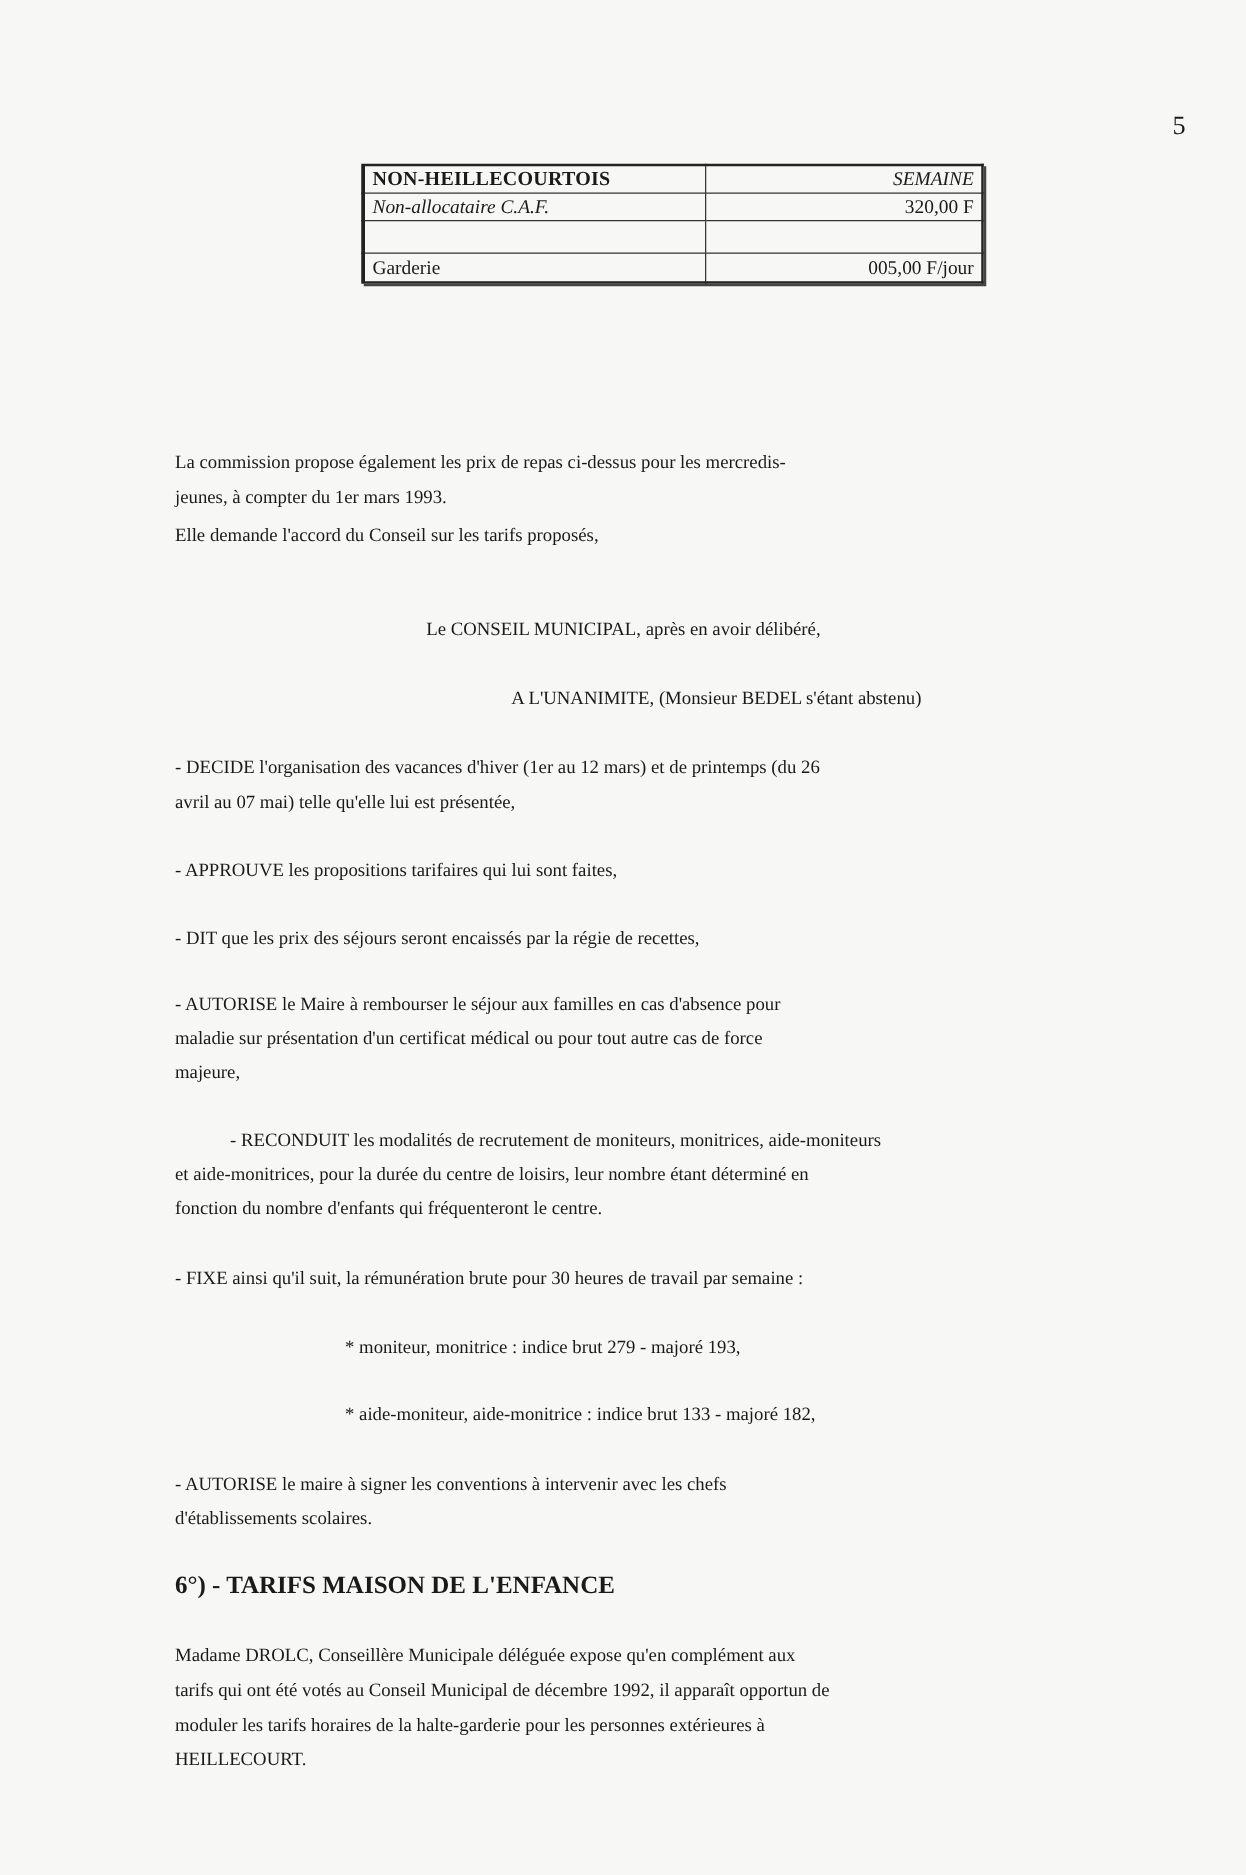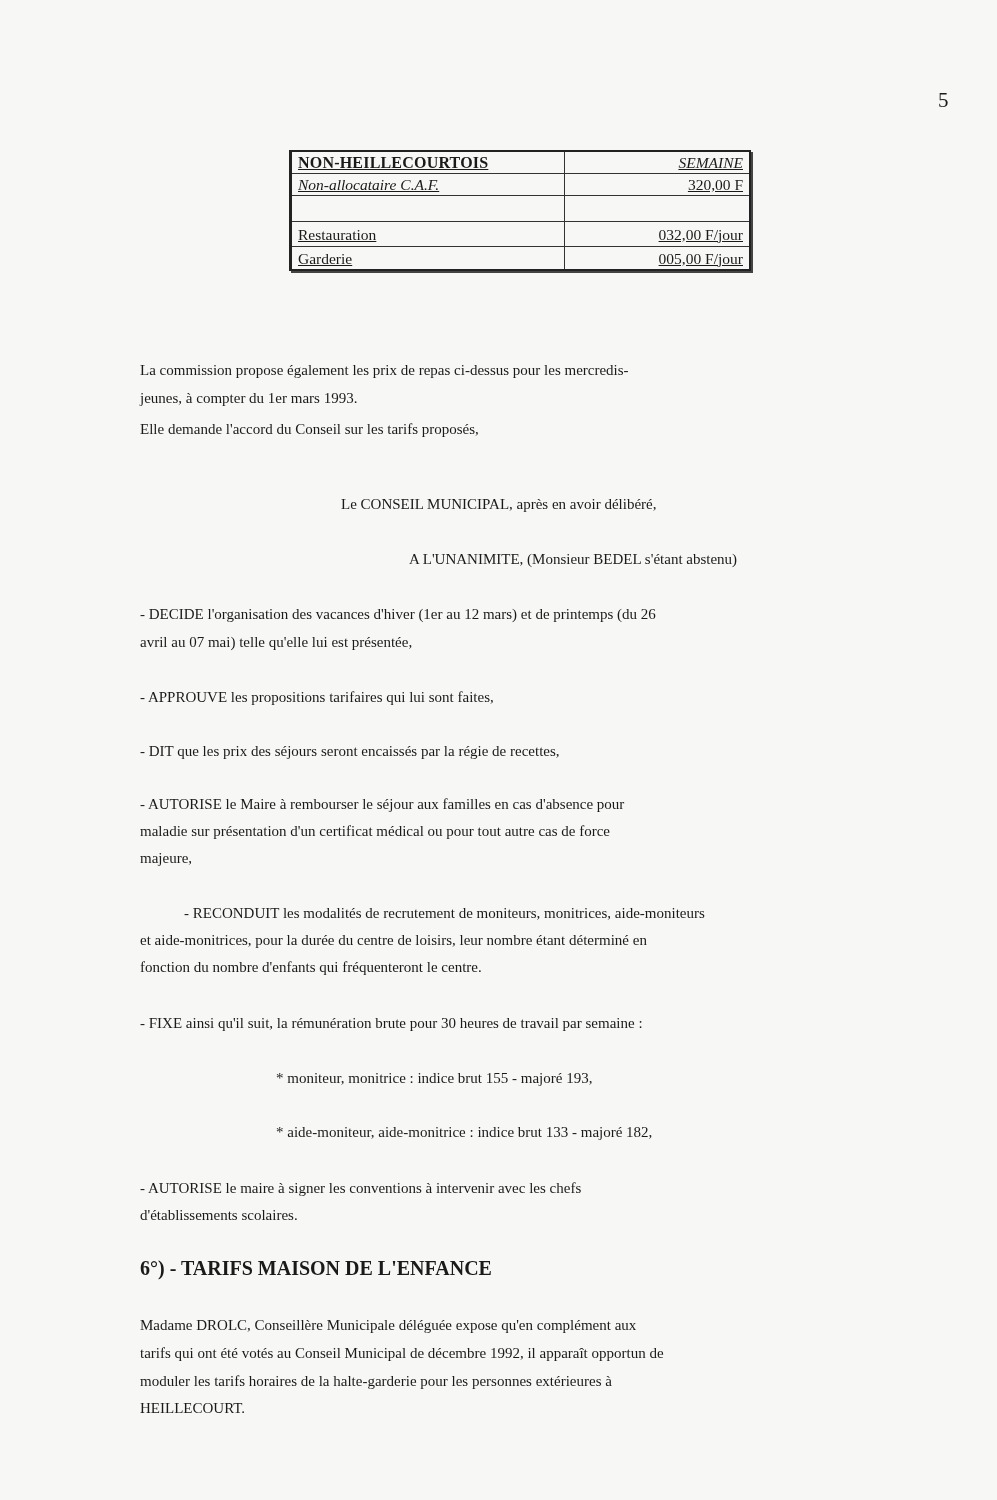--- a/index.html
+++ b/index.html
@@ -17,28 +17,27 @@
     }
     .page-number {
       position: absolute;
       left: 938px;
       top: 88px;
       font-size: 21px;
     }
     .tarif-table {
       position: absolute;
       left: 289px;
-      top: 150px;
-      width: 462px;
+      top: 131px;
+      width: 498px;
       border-collapse: collapse;
       border: 2px solid #222;
       border-left-width: 3px;
       box-shadow: 2px 2px 0 #444;
       font-size: 15.5px;
-      text-decoration: underline;
     }
     .tarif-table td {
       border: 1.5px solid #333;
       height: 21px;
       padding: 0 6px;
       line-height: 21px;
     }
     .tarif-table td.c1 { width: 260px; text-align: left; }
     .tarif-table td.c2 { text-align: right; }
     .tarif-table .hdr td.c1 { font-weight: bold; font-size: 16px; letter-spacing: 0.2px; }
@@ -72,24 +71,20 @@
     <td class="c2">SEMAINE</td>
   </tr>
   <tr class="it">
     <td class="c1">Non-allocataire C.A.F.</td>
     <td class="c2">320,00 F</td>
   </tr>
   <tr class="blank">
     <td class="c1"></td>
     <td class="c2"></td>
   </tr>
-  <tr class="r5">
-    <td class="c1">Restauration</td>
-    <td class="c2">032,00 F/jour</td>
-  </tr>
   <tr class="r6">
     <td class="c1">Garderie</td>
     <td class="c2">005,00 F/jour</td>
   </tr>
 </tbody>
   </table>
 
 <div class="text" style="top:356px;">La commission propose également les prix de repas ci-dessus pour les mercredis-</div>
 <div class="text" style="top:384px;">jeunes, à compter du 1er mars 1993.</div>
 
@@ -109,21 +104,21 @@
 <div class="text" style="top:790px;">- AUTORISE le Maire à rembourser le séjour aux familles en cas d'absence pour</div>
 <div class="text" style="top:817px;">maladie sur présentation d'un certificat médical ou pour tout autre cas de force</div>
 <div class="text" style="top:844px;">majeure,</div>
 
 <div class="text" style="top:899px;margin-left:44px;">- RECONDUIT les modalités de recrutement de moniteurs, monitrices, aide-moniteurs</div>
 <div class="text" style="top:926px;">et aide-monitrices, pour la durée du centre de loisirs, leur nombre étant déterminé en</div>
 <div class="text" style="top:953px;">fonction du nombre d'enfants qui fréquenteront le centre.</div>
 
 <div class="text" style="top:1009px;">- FIXE ainsi qu'il suit, la rémunération brute pour 30 heures de travail par semaine :</div>
 
-<div class="text" style="top:1064px; left:276px;">* moniteur, monitrice : indice brut 155 - majoré 193,</div>
+<div class="text" style="top:1064px; left:276px;">* moniteur, monitrice : indice brut 279 - majoré 193,</div>
 
 <div class="text" style="top:1118px; left:276px;">* aide-moniteur, aide-monitrice : indice brut 133 - majoré 182,</div>
 
 <div class="text" style="top:1174px;">- AUTORISE le maire à signer les conventions à intervenir avec les chefs</div>
 <div class="text" style="top:1201px;">d'établissements scolaires.</div>
 
 <div class="text heading" style="top:1254px;">6°) - TARIFS MAISON DE L'ENFANCE</div>
 
 <div class="text" style="top:1311px;">Madame DROLC, Conseillère Municipale déléguée expose qu'en complément aux</div>
 <div class="text" style="top:1339px;">tarifs qui ont été votés au Conseil Municipal de décembre 1992, il apparaît opportun de</div>

